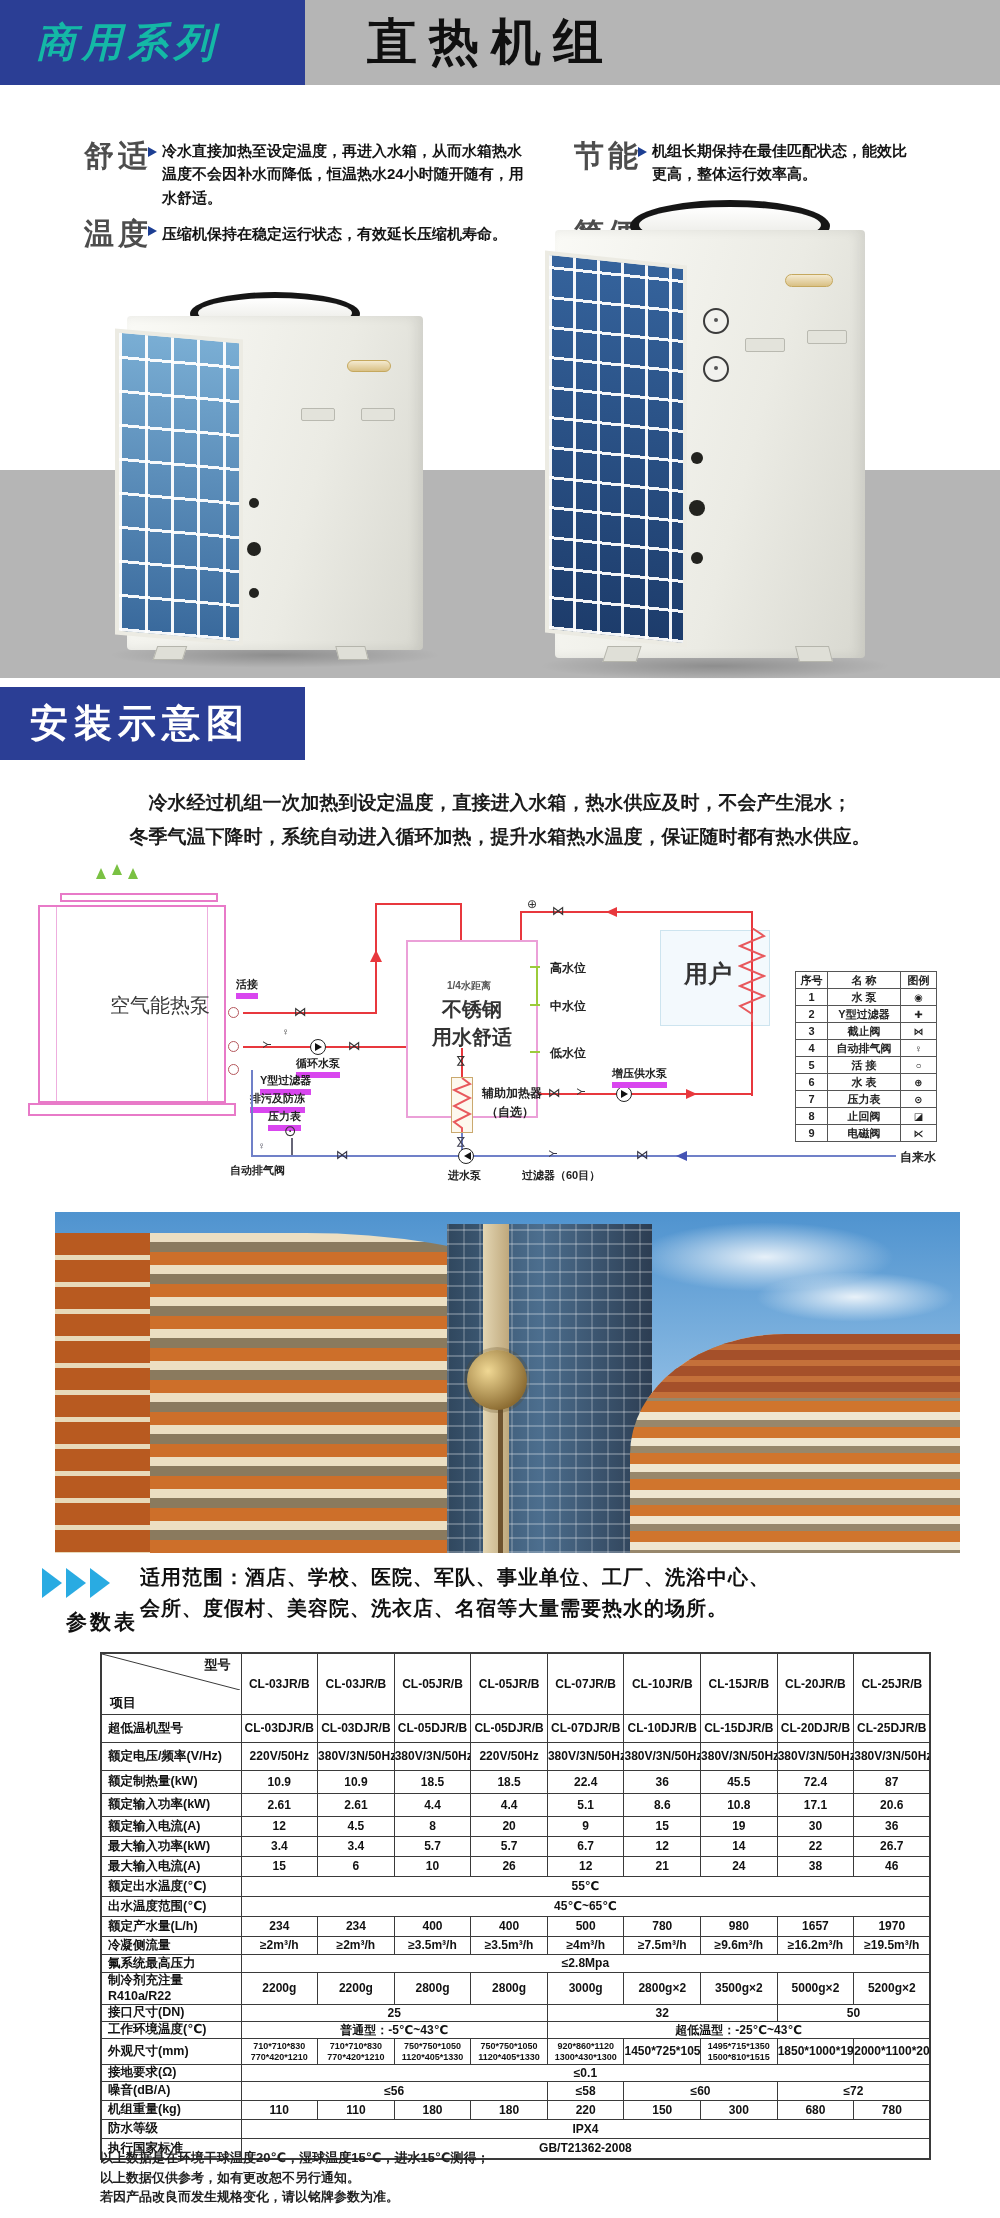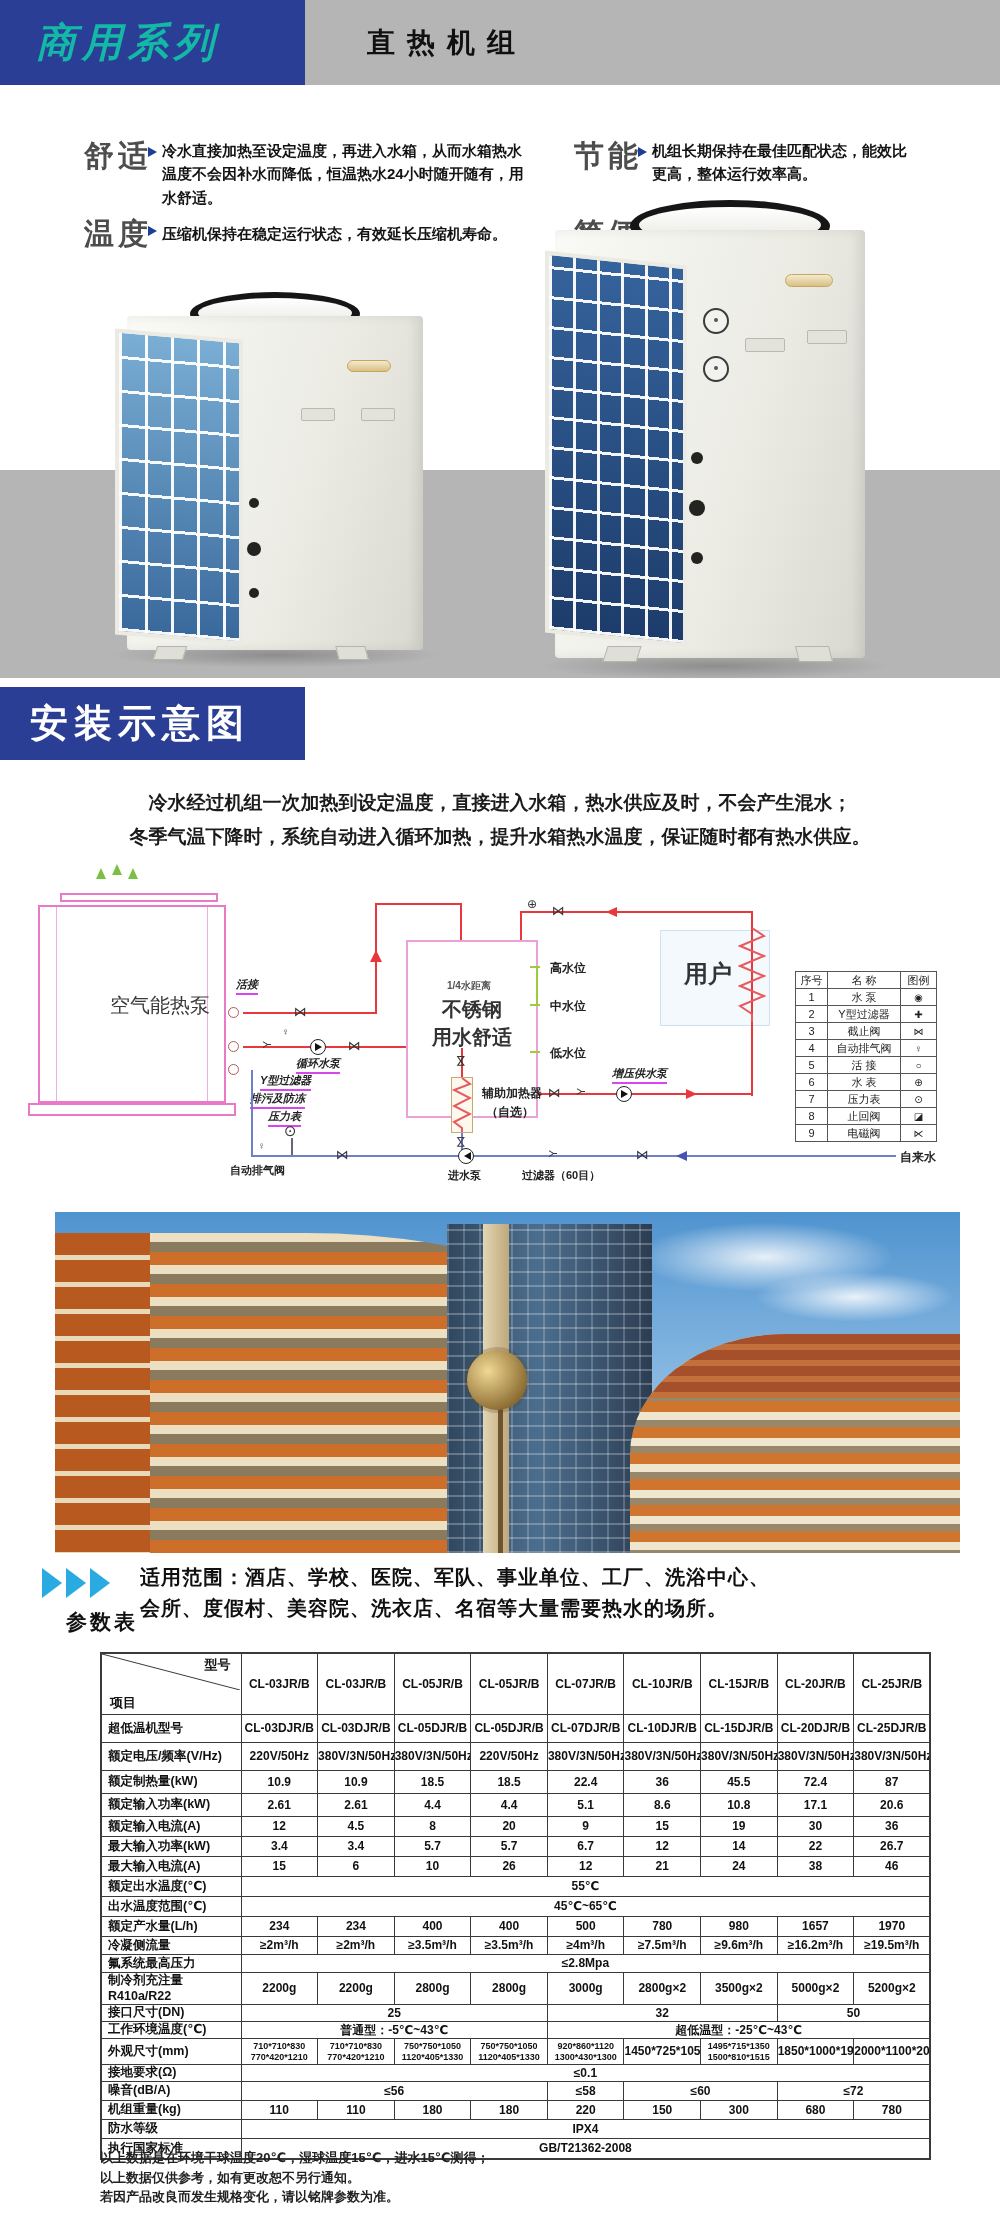--- a/index.html
+++ b/index.html
@@ -5,21 +5,21 @@
   html,body{margin:0;padding:0;background:#fff;}
   *{box-sizing:border-box;}
   #page{position:relative;width:1000px;height:2218px;margin:0 auto;background:#fff;overflow:hidden;
         font-family:"Liberation Sans","DejaVu Sans",sans-serif;color:#111;}
   .abs{position:absolute;}
 
   
   .hdr-blue{left:0;top:0;width:305px;height:85px;background:#2b3e95;}
   .hdr-blue span{display:block;line-height:85px;padding-left:36px;font-size:40px;font-weight:700;color:#14b8a6;letter-spacing:6px;font-style:italic;}
   .hdr-gray{left:305px;top:0;width:695px;height:85px;background:#b5b5b5;}
-  .hdr-gray span{display:block;line-height:85px;padding-left:62px;font-size:28px;font-weight:700;color:#101010;letter-spacing:12px;}
+  .hdr-gray span{display:block;line-height:85px;padding-left:62px;font-size:50px;font-weight:700;color:#101010;letter-spacing:12px;}
 
   
   .ftitle{font-size:30px;font-weight:700;color:#4d4d4d;letter-spacing:4px;}
   .fmark{width:0;height:0;border:5px solid transparent;border-left:9px solid #1c3e93;}
   .fbody{font-size:15px;font-weight:700;color:#141414;line-height:1.55;}
 
   
   .grayband{left:0;top:470px;width:1000px;height:208px;background:#b5b5b5;}
   .ushadow{background:radial-gradient(ellipse at center, rgba(0,0,0,.22), rgba(0,0,0,0) 70%);border-radius:50%;}
   .ubody{background:linear-gradient(105deg,#fafaf6,#ebebe4 60%,#d8d8d0);border-radius:4px;box-shadow:inset -6px 0 12px rgba(0,0,0,.08);}
@@ -44,35 +44,35 @@
   .sec-blue{left:0;top:687px;width:305px;height:73px;background:#2b3e95;}
   .sec-blue span{display:block;line-height:73px;padding-left:30px;font-size:38px;font-weight:700;color:#fff;letter-spacing:6px;}
   .desc{left:90px;top:786px;width:820px;text-align:center;font-size:19px;font-weight:700;color:#1b1b1b;line-height:1.8;}
 
   
   .pipe{position:absolute;}
   .pr{background:#e8383d;}
   .pb{background:#7080c8;}
   .pk{border:2px solid #e87ac8;background:#fff;}
   .dlbl{position:absolute;font-size:11px;color:#222;white-space:nowrap;font-weight:700;}
-  .u{border-bottom:2px solid #d946ef;padding-bottom:1px;font-style:italic;}
+  .u{border-bottom:6px solid #d946ef;padding-bottom:1px;}
   .sym{position:absolute;font-size:13px;line-height:1;color:#333;font-weight:400;}
   .pumpc{position:absolute;width:16px;height:16px;border:1.5px solid #222;border-radius:50%;background:#fff;}
   .pumpc .tri-r{position:absolute;left:4px;top:3px;width:0;height:0;border:4px solid transparent;border-left:7px solid #111;}
   .pumpc .tri-l{position:absolute;left:1px;top:3px;width:0;height:0;border:4px solid transparent;border-right:7px solid #111;}
   .arr{position:absolute;width:0;height:0;}
   .arr.up{border-left:6px solid transparent;border-right:6px solid transparent;border-bottom:12px solid #e8383d;}
   .arr.lr{border-top:5px solid transparent;border-bottom:5px solid transparent;border-right:11px solid #e8383d;}
   .arr.rr{border-top:5px solid transparent;border-bottom:5px solid transparent;border-left:11px solid #e8383d;}
   .arr.lb{border-top:5px solid transparent;border-bottom:5px solid transparent;border-right:11px solid #4553b4;}
   .uparrow{position:absolute;width:0;height:0;border-left:5px solid transparent;border-right:5px solid transparent;border-bottom:11px solid #7ac143;}
   .portc{position:absolute;width:11px;height:11px;border:1.5px solid #b5575c;border-radius:50%;background:#fff;}
   .gtick{position:absolute;background:#9ccb3b;}
   #legend{position:absolute;left:795px;top:971px;width:141px;border-collapse:collapse;table-layout:fixed;}
-  #legend td,#legend th{border:1px solid #555;font-size:11px;font-weight:400;color:#222;text-align:center;height:17px;padding:0;overflow:hidden;}
+  #legend td,#legend th{border:1px solid #555;font-size:11px;font-weight:700;color:#222;text-align:center;height:17px;padding:0;overflow:hidden;}
   .userbox{background:#f3f9fd;border:1px solid #cde4ef;}
 
   
   #photo{left:55px;top:1212px;width:905px;height:341px;overflow:hidden;background:linear-gradient(180deg,#4f93cf 0%,#8fbde4 55%,#d9e9f5 100%);}
   .cloud{position:absolute;background:radial-gradient(ellipse at center, rgba(255,255,255,.85), rgba(255,255,255,0) 70%);border-radius:50%;}
   .bldgL{position:absolute;left:-15px;bottom:0;width:590px;height:320px;border-top-right-radius:55% 40%;overflow:hidden;
          background:repeating-linear-gradient(180deg,#ecdfc2 0 9px,#8a7a5e 9px 19px,#cd6f2a 19px 32px);}
   .bldgL .edge{position:absolute;left:0;top:0;width:110px;height:100%;
          background:repeating-linear-gradient(180deg,#b85a20 0 22px,#e8d9b8 22px 27px);}
   .tower{position:absolute;left:392px;top:12px;width:205px;height:329px;

